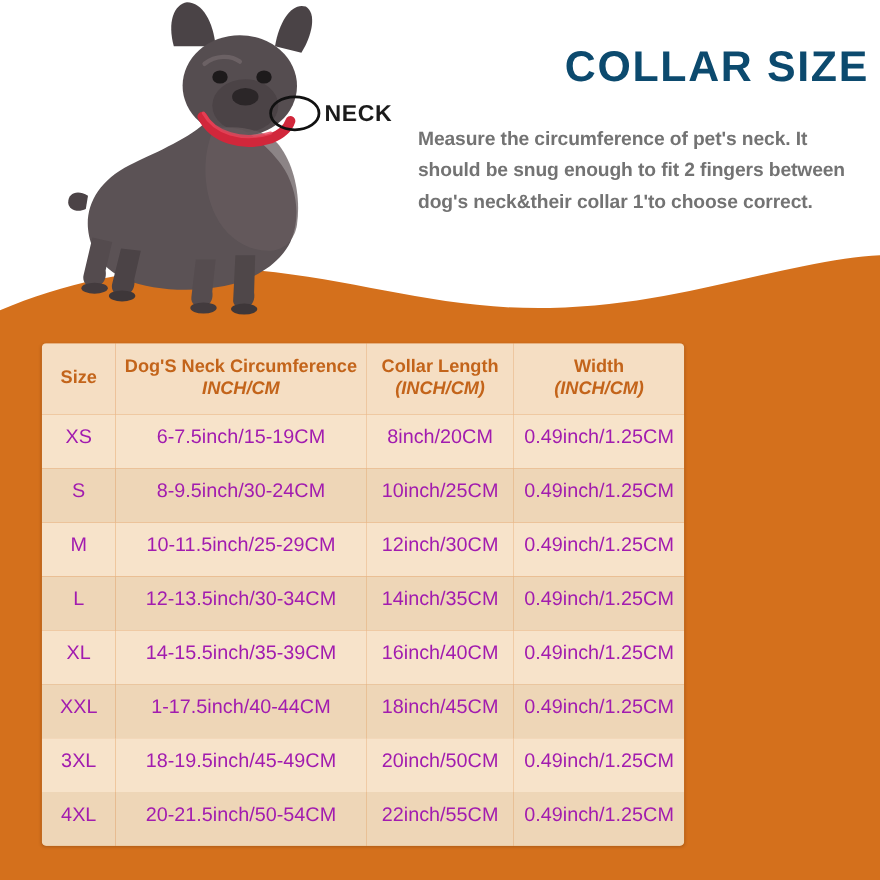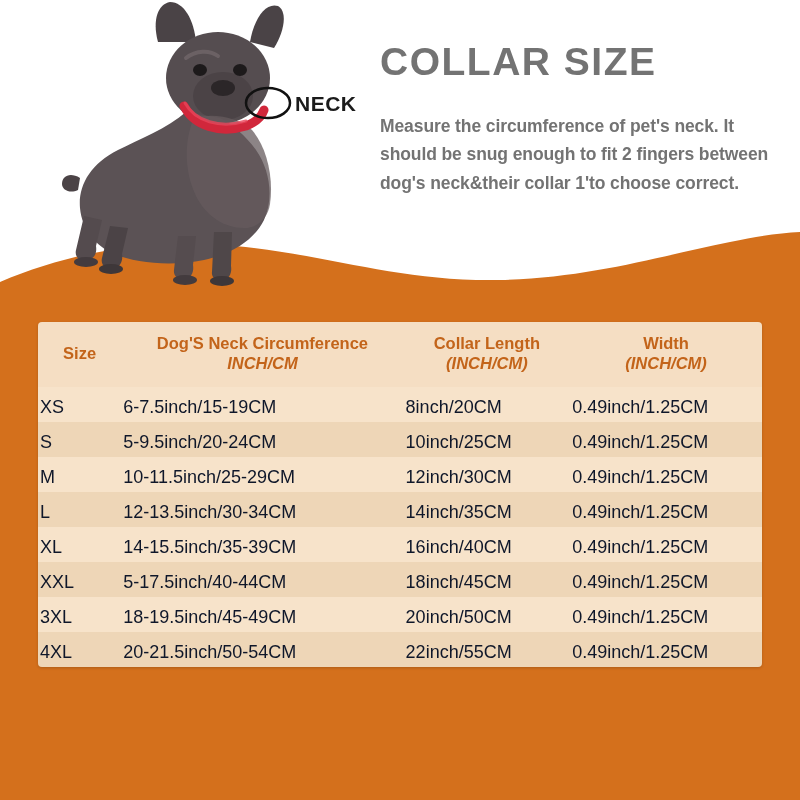--- a/index.html
+++ b/index.html
@@ -50,26 +50,26 @@
     top: 0px;
     width: 340px;
     height: 290px;
   }
 
   #title {
     position: absolute;
     left: 380px;
     top: 42px;
     width: 410px;
-    color: #737373;
+    color: #0c4a6e;
     font-size: 39px;
     font-weight: bold;
     letter-spacing: 1.5px;
     line-height: 1;
-    text-align: left;
+    text-align: right;
   }
 
   #intro {
     position: absolute;
     left: 380px;
     top: 112px;
     width: 412px;
     color: #737373;
     font-size: 17.5px;
     font-weight: bold;
@@ -84,45 +84,45 @@
     font-size: 21px;
     font-weight: bold;
     color: #1b1b1b;
     letter-spacing: 0.5px;
   }
 
   
   #table-card {
     position: absolute;
     left: 38px;
-    top: 322px;
-    width: 724px;
+    top: 312px;
+    width: 584px;
     border-radius: 4px;
     overflow: hidden;
     box-shadow: 0 1px 3px rgba(0,0,0,0.18);
   }
   table {
     border-collapse: collapse;
     width: 100%;
     table-layout: fixed;
   }
   thead td {
     background: #F5DEC3;
     color: #C3641A;
     font-size: 16.5px;
     font-weight: bold;
     text-align: center;
     padding: 12px 2px 13px 2px;
     line-height: 1.2;
   }
   tbody td {
     font-size: 18px;
-    color: #0f172a;
-    text-align: left;
-    padding: 6px 2px 0 2px;
+    color: #a21caf;
+    text-align: center;
+    padding: 6px 2px 14px 2px;
     height: 29px;
   }
   tbody tr:nth-child(odd) td { background: #F7E3CA; }
   tbody tr:nth-child(even) td { background: #EED6B7; }
   tbody td.size-cell { font-size: 18px; }
   .col-size   { width: 11.5%; }
   .col-neck   { width: 39%; }
   .col-length { width: 23%; }
   .col-width  { width: 26.5%; }
   .hdr-sub { display: block; font-style: italic; }
@@ -219,21 +219,21 @@
       </thead>
       <tbody>
         <tr>
           <td class="size-cell">XS</td>
           <td>6-7.5inch/15-19CM</td>
           <td>8inch/20CM</td>
           <td>0.49inch/1.25CM</td>
         </tr>
         <tr>
           <td class="size-cell">S</td>
-          <td>5-9.5inch/20-24CM</td>
+          <td>8-9.5inch/30-24CM</td>
           <td>10inch/25CM</td>
           <td>0.49inch/1.25CM</td>
         </tr>
         <tr>
           <td class="size-cell">M</td>
           <td>10-11.5inch/25-29CM</td>
           <td>12inch/30CM</td>
           <td>0.49inch/1.25CM</td>
         </tr>
         <tr>
@@ -243,21 +243,21 @@
           <td>0.49inch/1.25CM</td>
         </tr>
         <tr>
           <td class="size-cell">XL</td>
           <td>14-15.5inch/35-39CM</td>
           <td>16inch/40CM</td>
           <td>0.49inch/1.25CM</td>
         </tr>
         <tr>
           <td class="size-cell">XXL</td>
-          <td>5-17.5inch/40-44CM</td>
+          <td>1-17.5inch/40-44CM</td>
           <td>18inch/45CM</td>
           <td>0.49inch/1.25CM</td>
         </tr>
         <tr>
           <td class="size-cell">3XL</td>
           <td>18-19.5inch/45-49CM</td>
           <td>20inch/50CM</td>
           <td>0.49inch/1.25CM</td>
         </tr>
         <tr>

